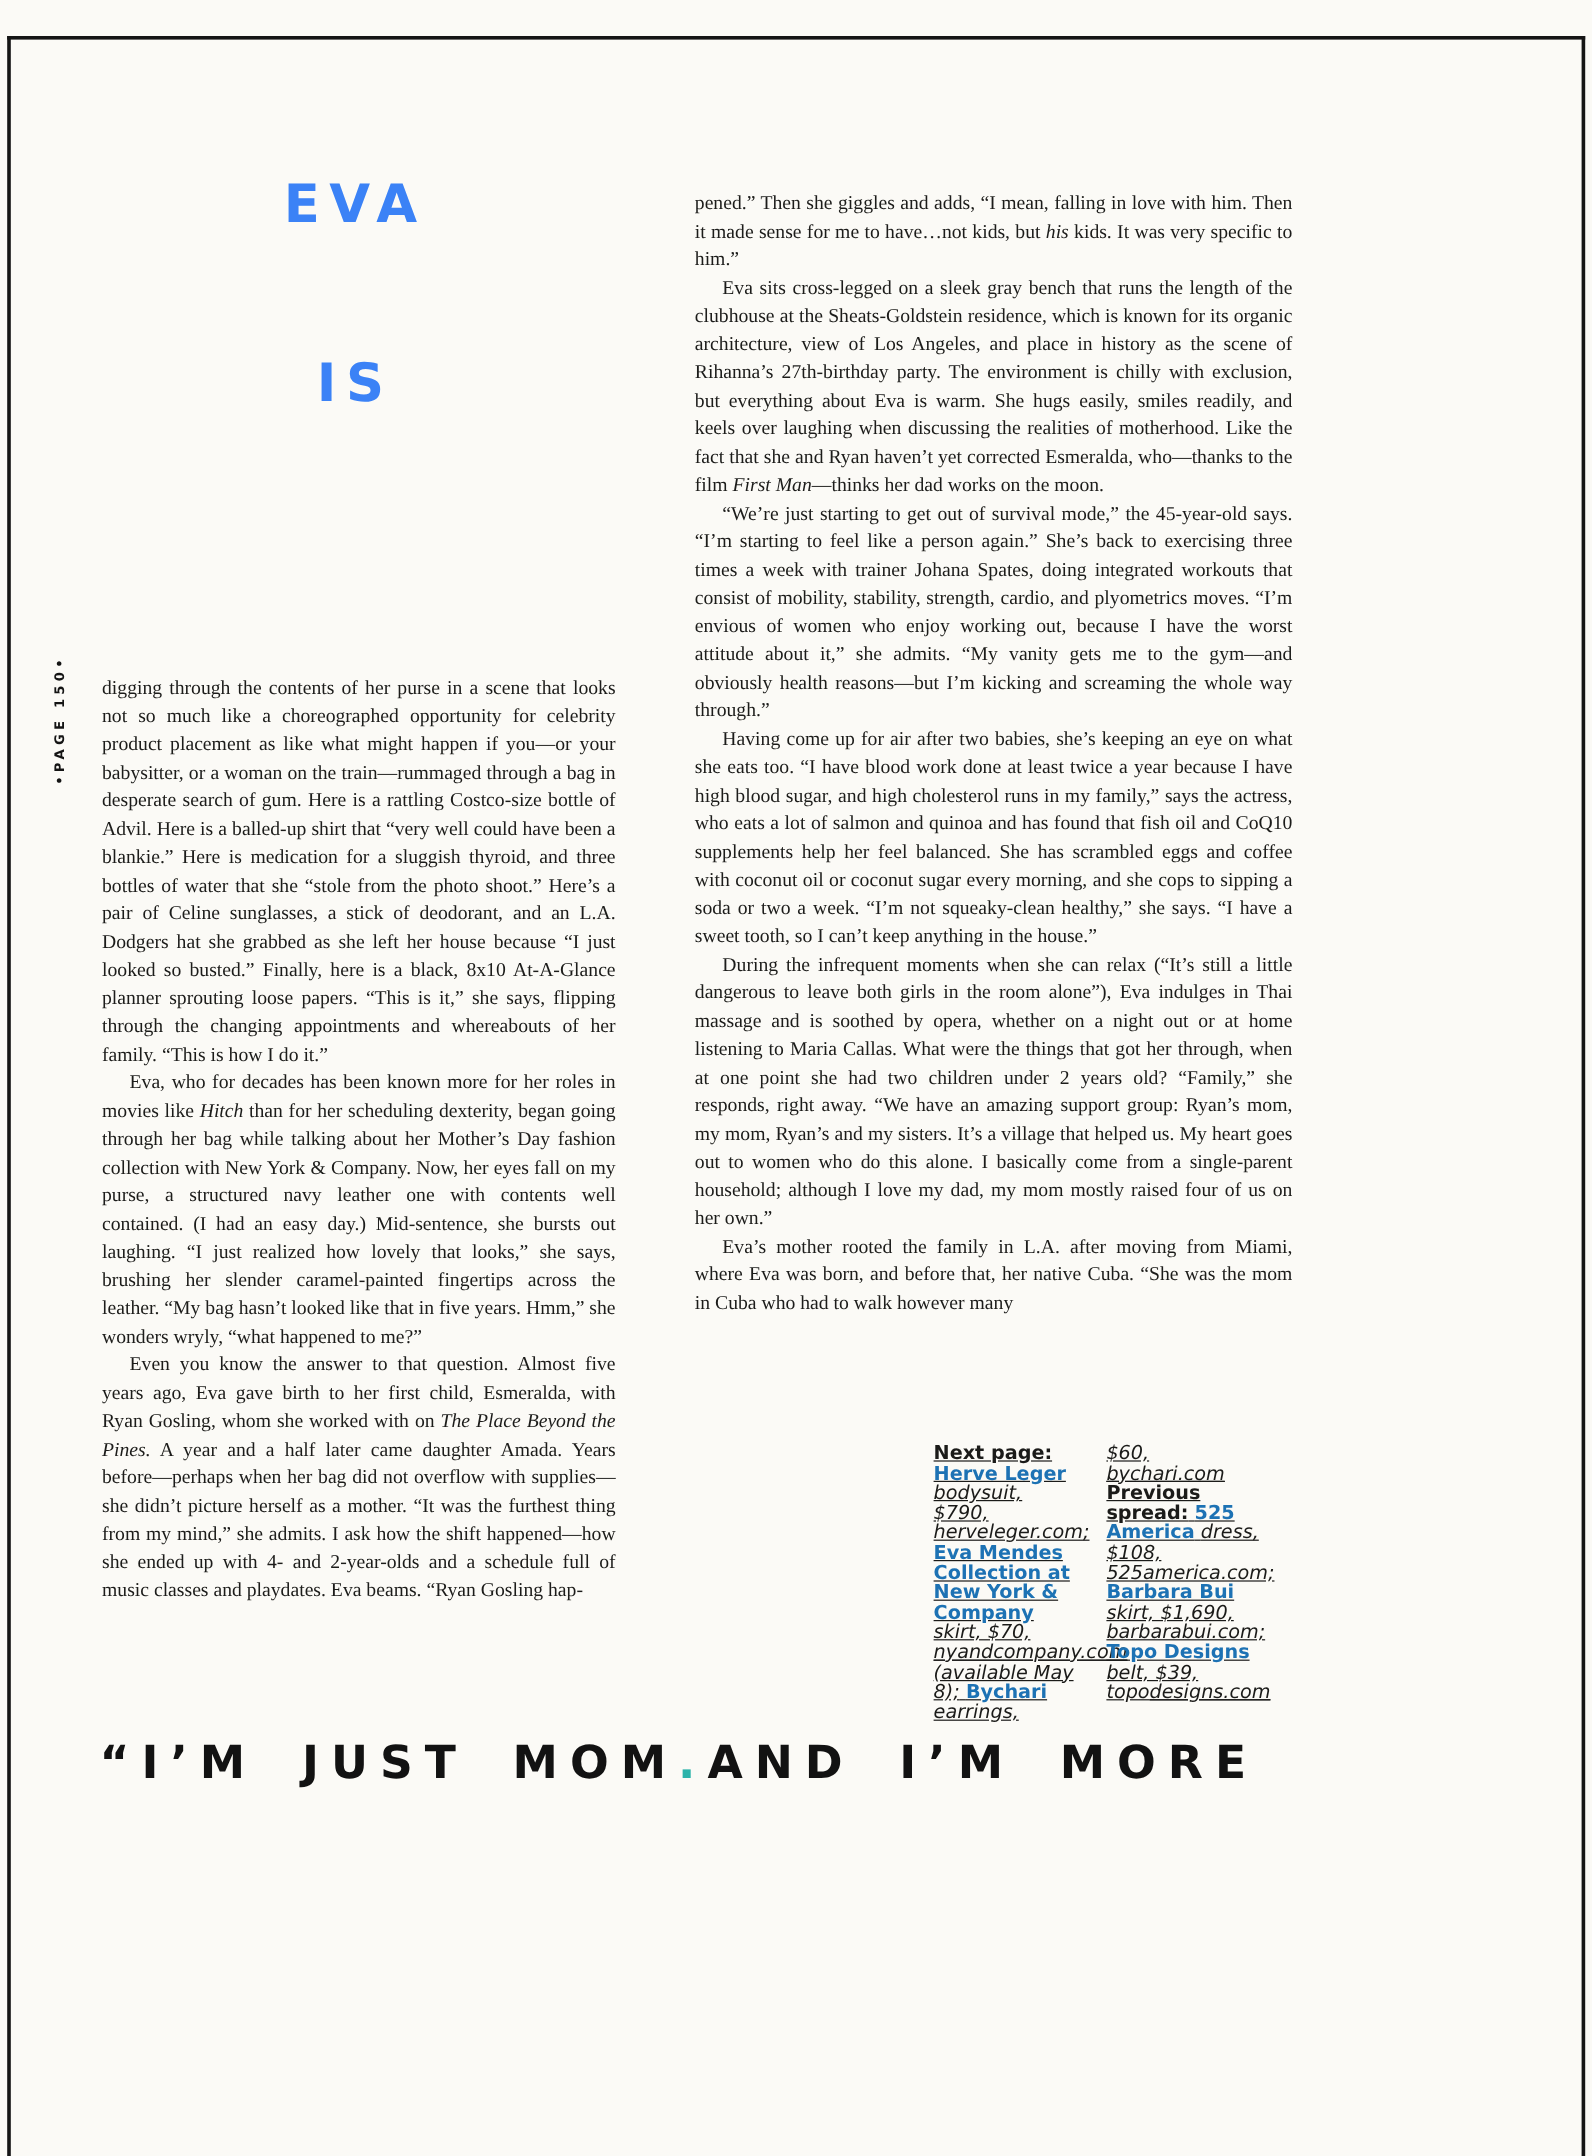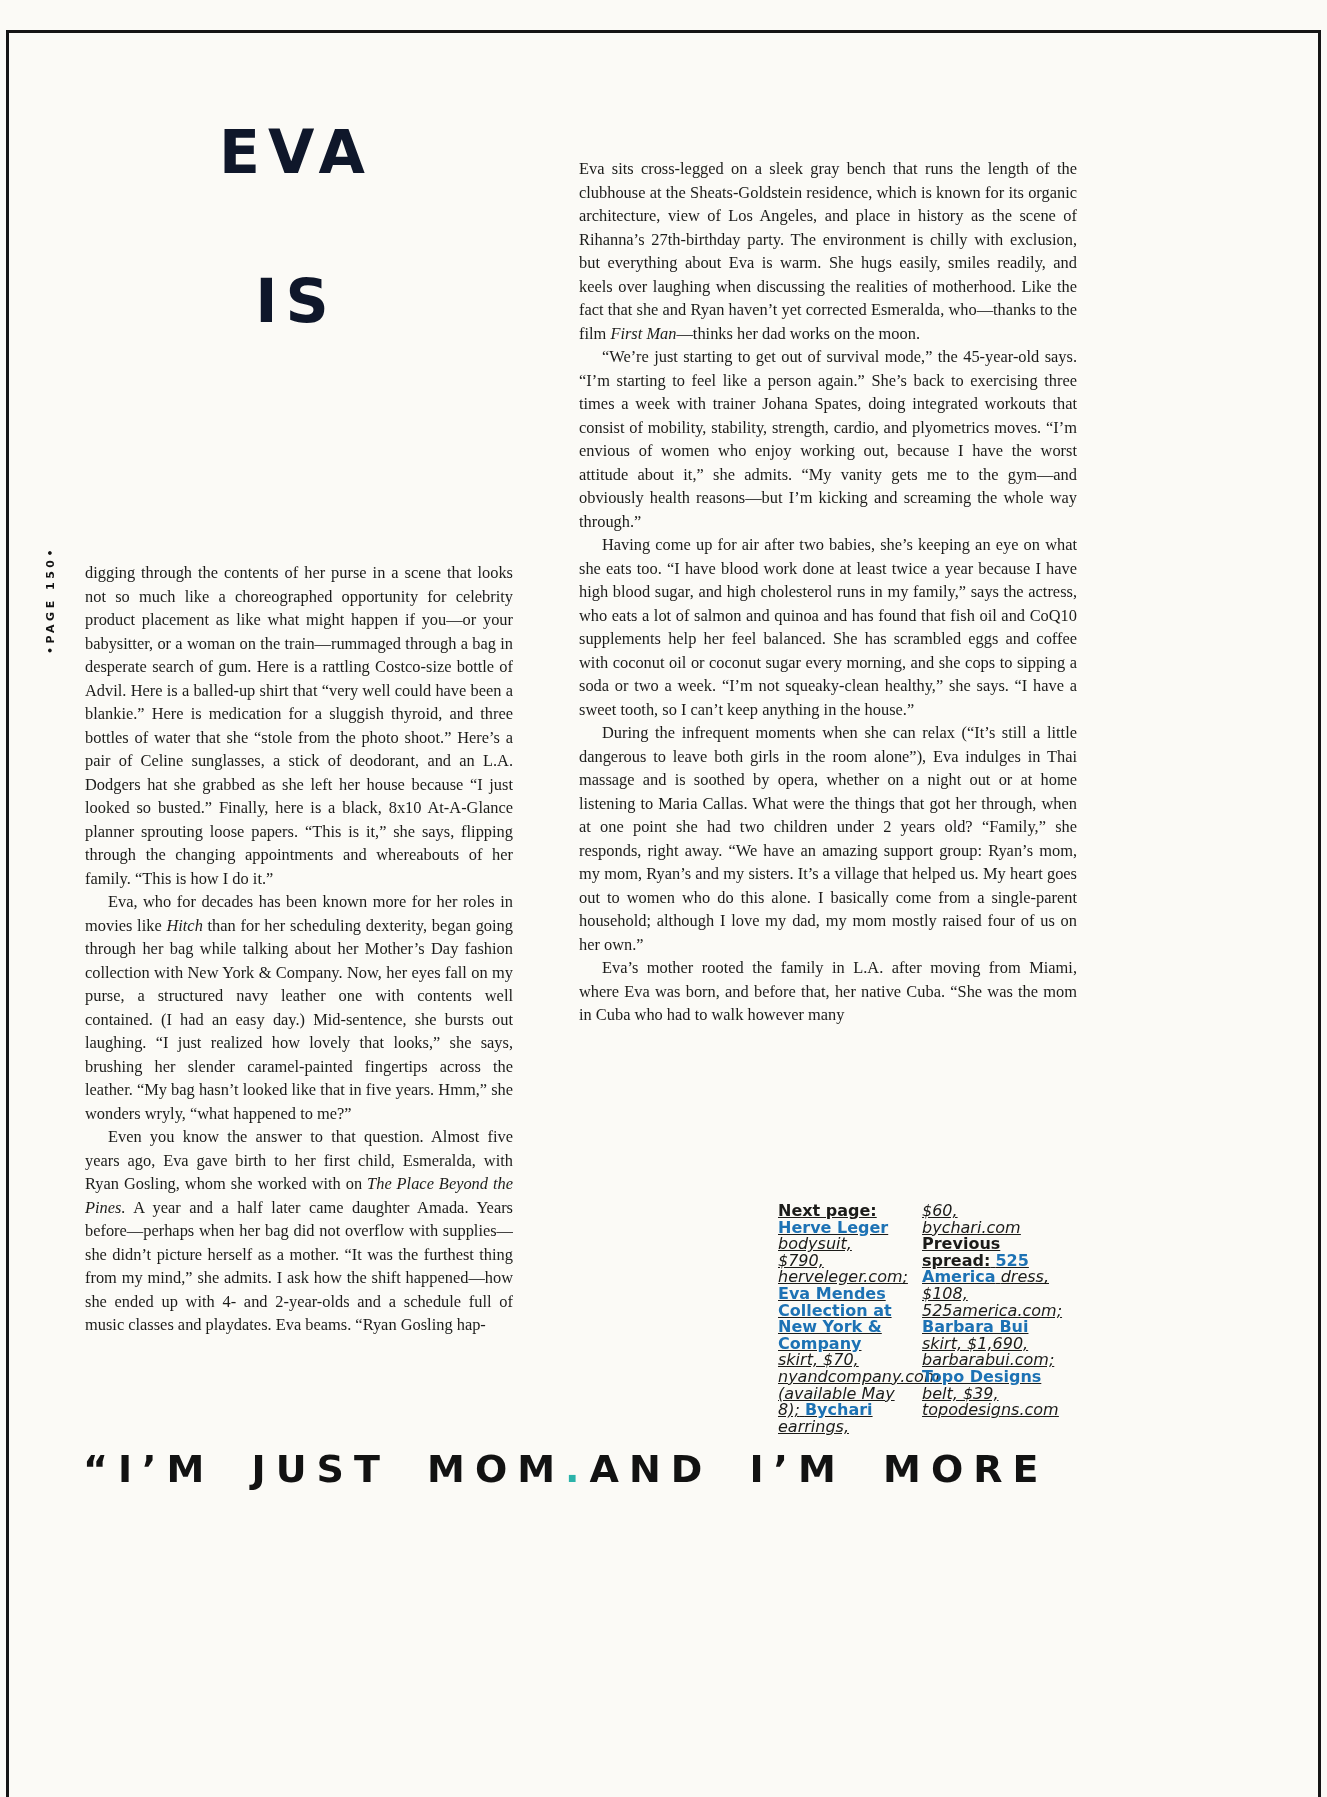--- a/index.html
+++ b/index.html
@@ -7,23 +7,23 @@
     width:1327px;height:1797px;position:relative;overflow:hidden;
     background:var(--paper,#fbfaf6);
     font-family:"Liberation Serif", serif;
     color:var(--ink,#1a1a18);
   }
   .frame{
     position:absolute;left:6px;top:30px;right:6px;height:1790px;
     border:3px solid #151515;border-bottom:none;pointer-events:none;
   }
   .headline{
-    position:absolute;left:78px;top:78px;width:436px;text-align:center;
+    position:absolute;left:78px;top:96px;width:436px;text-align:center;
     font-family:"DejaVu Sans", sans-serif;font-weight:900;
-    font-size:60px;letter-spacing:8px;line-height:149px;color:#0f172a;
+    font-size:44px;letter-spacing:8px;line-height:149px;color:#3b82f6;
   }
   .vlabel{
     position:absolute;left:50px;top:600px;
     transform:translate(-50%,-50%) rotate(-90deg);
     white-space:nowrap;
     font-family:"DejaVu Sans", sans-serif;font-weight:bold;
     font-size:11px;letter-spacing:3.5px;color:#141414;
   }
   .col{position:absolute;text-align:justify;color:#1c1c1a;}
   .col p{margin:0;}
@@ -59,20 +59,21 @@
 
 <div class="vlabel">•PAGE 150•</div>
 
 <div class="col left-col">
     <p>digging through the contents of her purse in a scene that looks not so much like a choreographed opportunity for celebrity product placement as like what might happen if you—or your babysitter, or a woman on the train—rummaged through a bag in desperate search of gum. Here is a rattling Costco-size bottle of Advil. Here is a balled-up shirt that “very well could have been a blankie.” Here is medication for a sluggish thyroid, and three bottles of water that she “stole from the photo shoot.” Here’s a pair of Celine sunglasses, a stick of deodorant, and an L.A. Dodgers hat she grabbed as she left her house because “I just looked so busted.” Finally, here is a black, 8x10 At-A-Glance planner sprouting loose papers. “This is it,” she says, flipping through the changing appointments and whereabouts of her family. “This is how I do it.”</p>
     <p>Eva, who for decades has been known more for her roles in movies like <i>Hitch</i> than for her scheduling dexterity, began going through her bag while talking about her Mother’s Day fashion collection with New York &amp; Company. Now, her eyes fall on my purse, a structured navy leather one with contents well contained. (I had an easy day.) Mid-sentence, she bursts out laughing. “I just realized how lovely that looks,” she says, brushing her slender caramel-painted fingertips across the leather. “My bag hasn’t looked like that in five years. Hmm,” she wonders wryly, “what happened to me?”</p>
     <p>Even you know the answer to that question. Almost five years ago, Eva gave birth to her first child, Esmeralda, with Ryan Gosling, whom she worked with on <i>The Place Beyond the Pines.</i> A year and a half later came daughter Amada. Years before—perhaps when her bag did not overflow with supplies—she didn’t picture herself as a mother. “It was the furthest thing from my mind,” she admits. I ask how the shift happened—how she ended up with 4- and 2-year-olds and a schedule full of music classes and playdates. Eva beams. “Ryan Gosling hap-</p>
   </div>
 
 <div class="col right-col">
+    <p>pened.” Then she giggles and adds, “I mean, falling in love with him. Then it made sense for me to have…not kids, but <i>his</i> kids. It was very specific to him.”</p>
     <p>Eva sits cross-legged on a sleek gray bench that runs the length of the clubhouse at the Sheats-Goldstein residence, which is known for its organic architecture, view of Los Angeles, and place in history as the scene of Rihanna’s 27th-birthday party. The environment is chilly with exclusion, but everything about Eva is warm. She hugs easily, smiles readily, and keels over laughing when discussing the realities of motherhood. Like the fact that she and Ryan haven’t yet corrected Esmeralda, who—thanks to the film <i>First Man</i>—thinks her dad works on the moon.</p>
     <p>“We’re just starting to get out of survival mode,” the 45-year-old says. “I’m starting to feel like a person again.” She’s back to exercising three times a week with trainer Johana Spates, doing integrated workouts that consist of mobility, stability, strength, cardio, and plyometrics moves. “I’m envious of women who enjoy working out, because I have the worst attitude about it,” she admits. “My vanity gets me to the gym—and obviously health reasons—but I’m kicking and screaming the whole way through.”</p>
     <p>Having come up for air after two babies, she’s keeping an eye on what she eats too. “I have blood work done at least twice a year because I have high blood sugar, and high cholesterol runs in my family,” says the actress, who eats a lot of salmon and quinoa and has found that fish oil and CoQ10 supplements help her feel balanced. She has scrambled eggs and coffee with coconut oil or coconut sugar every morning, and she cops to sipping a soda or two a week. “I’m not squeaky-clean healthy,” she says. “I have a sweet tooth, so I can’t keep anything in the house.”</p>
     <p>During the infrequent moments when she can relax (“It’s still a little dangerous to leave both girls in the room alone”), Eva indulges in Thai massage and is soothed by opera, whether on a night out or at home listening to Maria Callas. What were the things that got her through, when at one point she had two children under 2 years old? “Family,” she responds, right away. “We have an amazing support group: Ryan’s mom, my mom, Ryan’s and my sisters. It’s a village that helped us. My heart goes out to women who do this alone. I basically come from a single-parent household; although I love my dad, my mom mostly raised four of us on her own.”</p>
     <p>Eva’s mother rooted the family in L.A. after moving from Miami, where Eva was born, and before that, her native Cuba. “She was the mom in Cuba who had to walk however many</p>
   </div>
 
 <div class="credits">
   <div class="ccol1"><b>Next page: <span class="bl">Herve Leger</span></b> <i>bodysuit, $790, herveleger.com;</i> <span class="bl">Eva Mendes Collection at New York &amp; Company</span> <i>skirt, $70, <span class="ul">nyandcompany.com</span> (available May 8);</i> <span class="bl">Bychari</span> <i>earrings,</i></div>
   <div class="ccol2"><i>$60, <span class="ul">bychari.com</span></i><br><b>Previous spread:</b> <span class="bl">525 America</span> <i>dress, $108, 525america.com;</i> <span class="bl">Barbara Bui</span> <i>skirt, $1,690, barbarabui.com;</i> <span class="bl">Topo Designs</span> <i>belt, $39, topo<span class="ul">designs.com</span></i></div>

